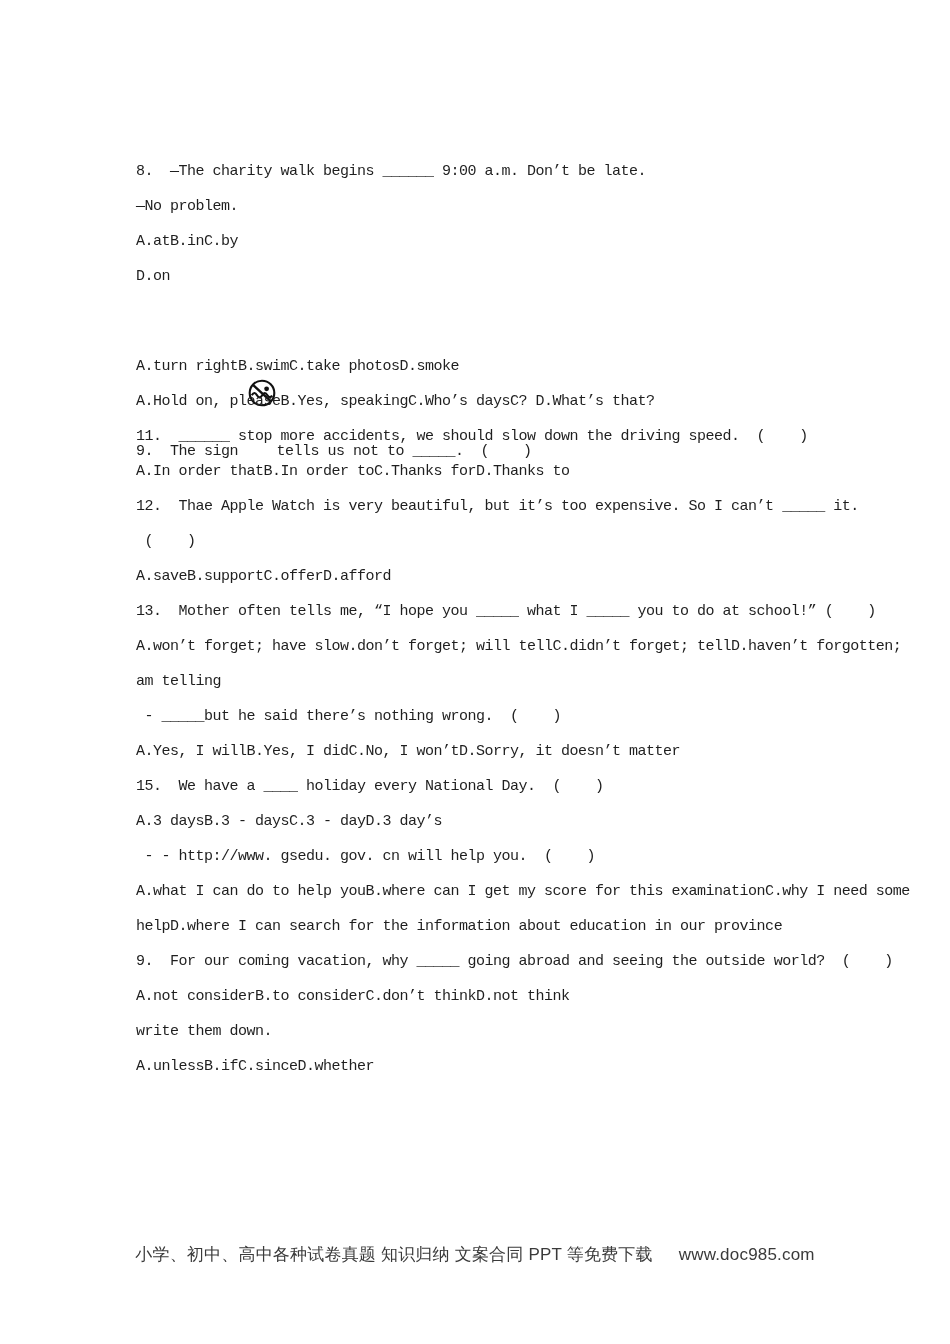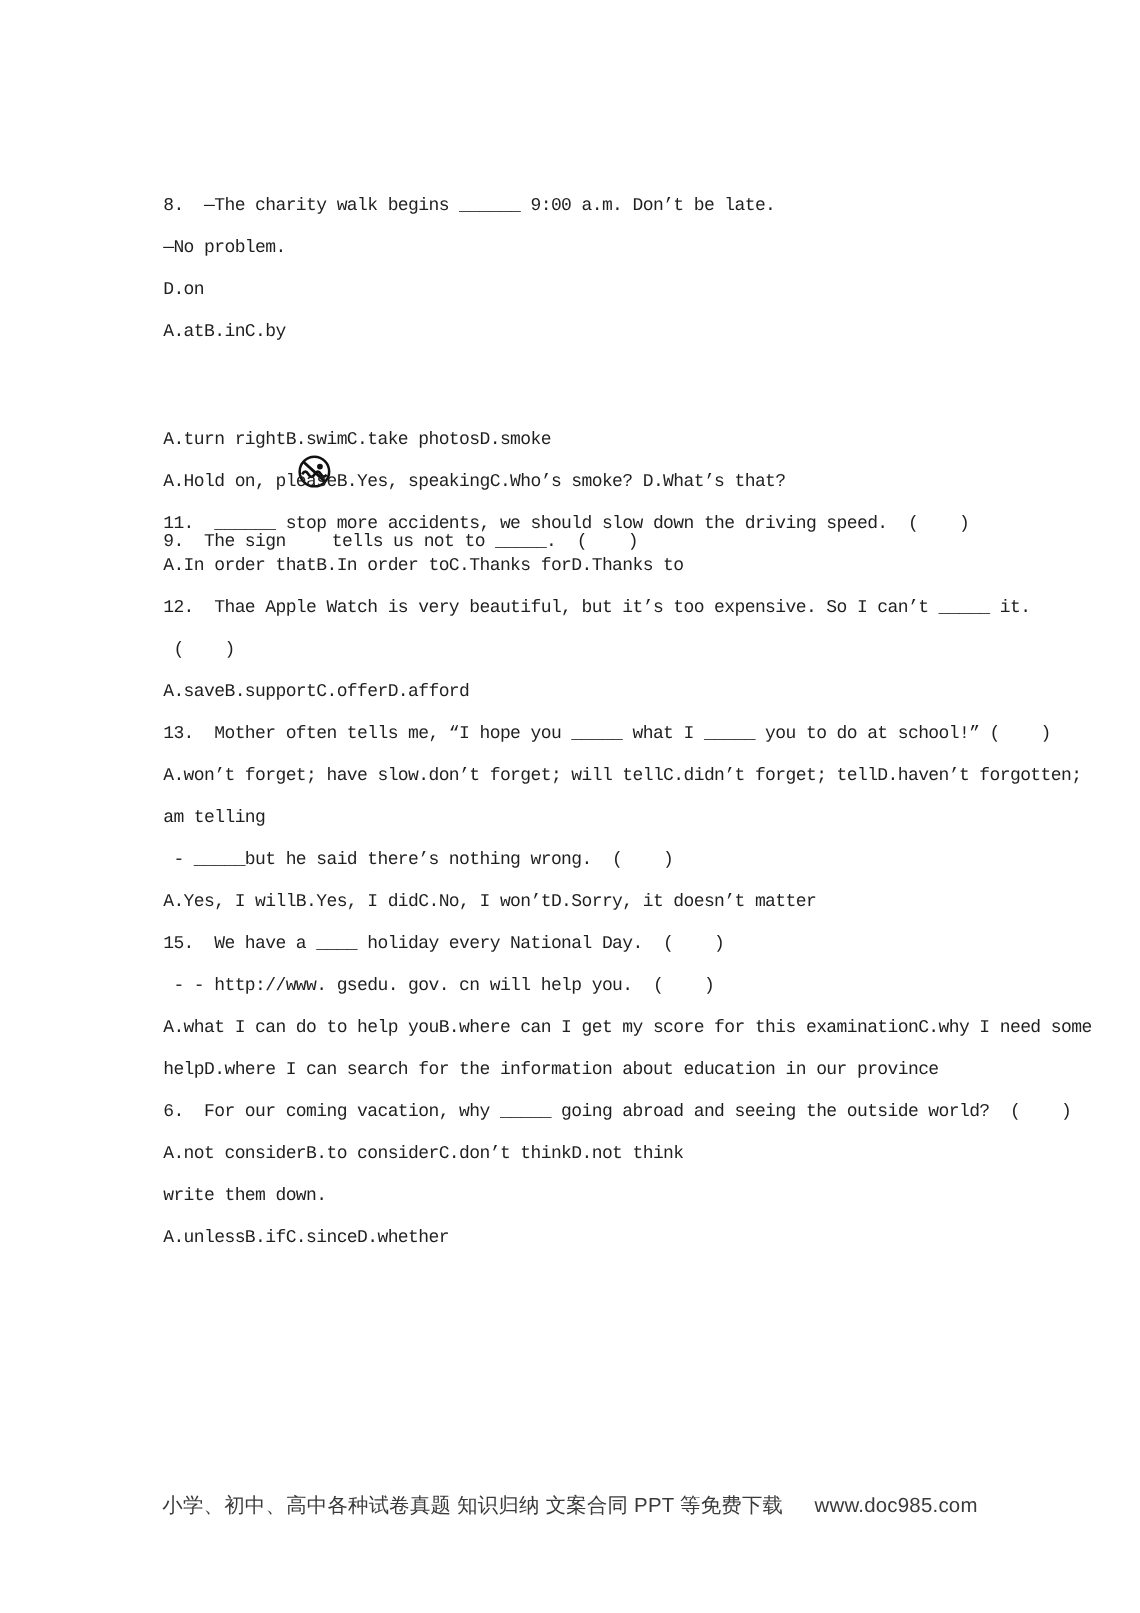--- a/index.html
+++ b/index.html
@@ -56,40 +56,40 @@
 <div class="page">
 
   <div class="content">
       <div class="line">
       <span>8.  —The charity walk begins ______ 9:00 a.m. Don’t be late.</span>
     </div>
       <div class="line">
       <span>—No problem.</span>
     </div>
       <div class="line">
-      <span>D.on</span>
+      <span>A.atB.inC.by</span>
     </div>
       <div class="line">
-      <span>A.atB.inC.by</span>
+      <span>D.on</span>
     </div>
       <div class="line has-icon">
       <span>9.  The sign </span><span class="sign-icon">
         <svg width="30" height="30" viewBox="0 0 30 30" xmlns="http://www.w3.org/2000/svg">
           <circle cx="15" cy="15" r="12.3" fill="none" stroke="#111111" stroke-width="2.1"></circle>
           <circle cx="19.6" cy="10.8" r="2.4" fill="#111111"></circle>
           <path d="M4.8 17.2 q2.6 -4.4 5.2 0 q2.6 4.4 5.2 0 q2.6 -4.4 5.2 0 q2.3 3.8 4.8 0.4" fill="none" stroke="#111111" stroke-width="2.2"></path>
           <line x1="6.2" y1="7.2" x2="24.2" y2="23.6" stroke="#111111" stroke-width="2.4"></line>
         </svg>
       </span><span>tells us not to _____.  (    )</span>
     </div>
       <div class="line">
       <span>A.turn rightB.swimC.take photosD.smoke</span>
     </div>
       <div class="line">
-      <span>A.Hold on, pleaseB.Yes, speakingC.Who’s smoke? D.What’s that?</span>
+      <span>A.Hold on, pleaseB.Yes, speakingC.Who’s daysC? D.What’s that?</span>
     </div>
       <div class="line">
       <span>11.  ______ stop more accidents, we should slow down the driving speed.  (    )</span>
     </div>
       <div class="line">
       <span>A.In order thatB.In order toC.Thanks forD.Thanks to</span>
     </div>
       <div class="line">
       <span>12.  Thae Apple Watch is very beautiful, but it’s too expensive. So I can’t _____ it.</span>
     </div>
@@ -111,30 +111,33 @@
       <div class="line">
       <span> - _____but he said there’s nothing wrong.  (    )</span>
     </div>
       <div class="line">
       <span>A.Yes, I willB.Yes, I didC.No, I won’tD.Sorry, it doesn’t matter</span>
     </div>
       <div class="line">
       <span>15.  We have a ____ holiday every National Day.  (    )</span>
     </div>
       <div class="line">
+      <span>A.3 daysB.3 - daysC.3 - dayD.3 day’s</span>
+    </div>
+      <div class="line">
       <span> - - http://www. gsedu. gov. cn will help you.  (    )</span>
     </div>
       <div class="line">
       <span>A.what I can do to help youB.where can I get my score for this examinationC.why I need some</span>
     </div>
       <div class="line">
       <span>helpD.where I can search for the information about education in our province</span>
     </div>
       <div class="line">
-      <span>6.  For our coming vacation, why _____ going abroad and seeing the outside world?  (    )</span>
+      <span>9.  For our coming vacation, why _____ going abroad and seeing the outside world?  (    )</span>
     </div>
       <div class="line">
       <span>A.not considerB.to considerC.don’t thinkD.not think</span>
     </div>
       <div class="line">
       <span>write them down.</span>
     </div>
       <div class="line">
       <span>A.unlessB.ifC.sinceD.whether</span>
     </div>

